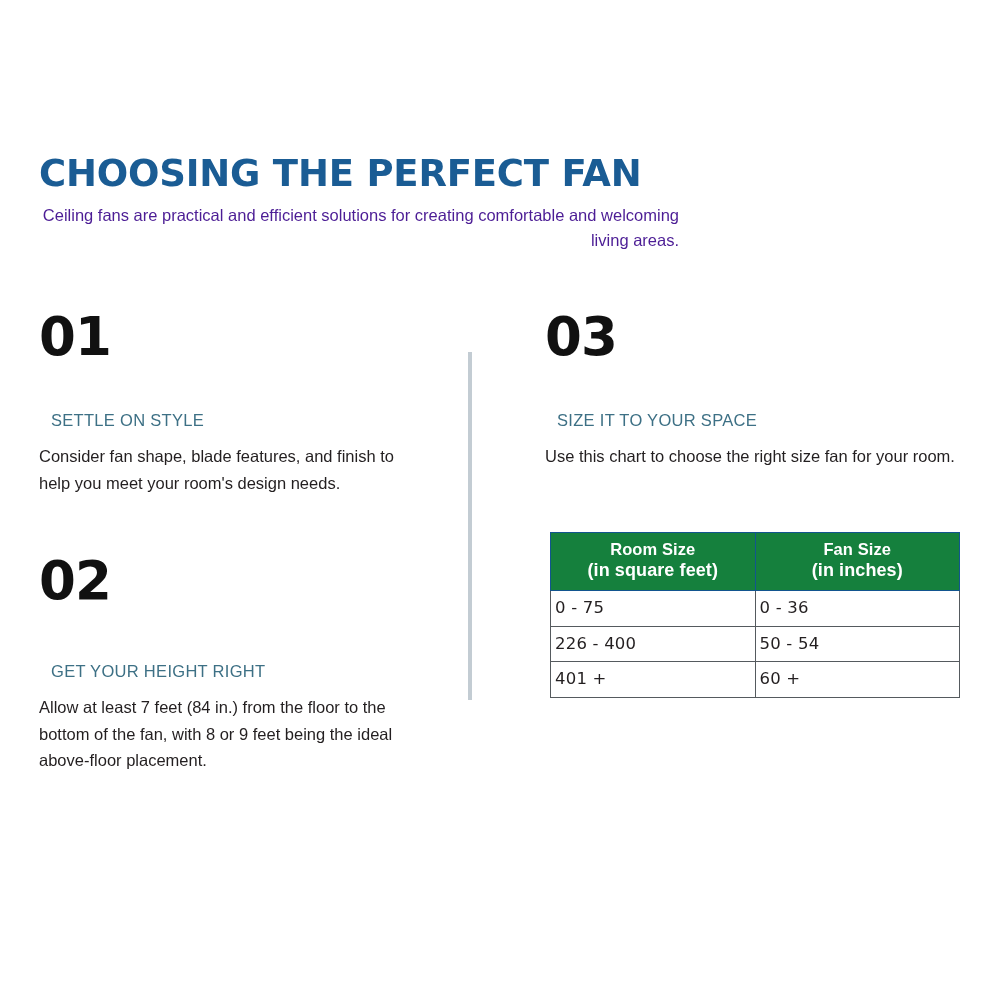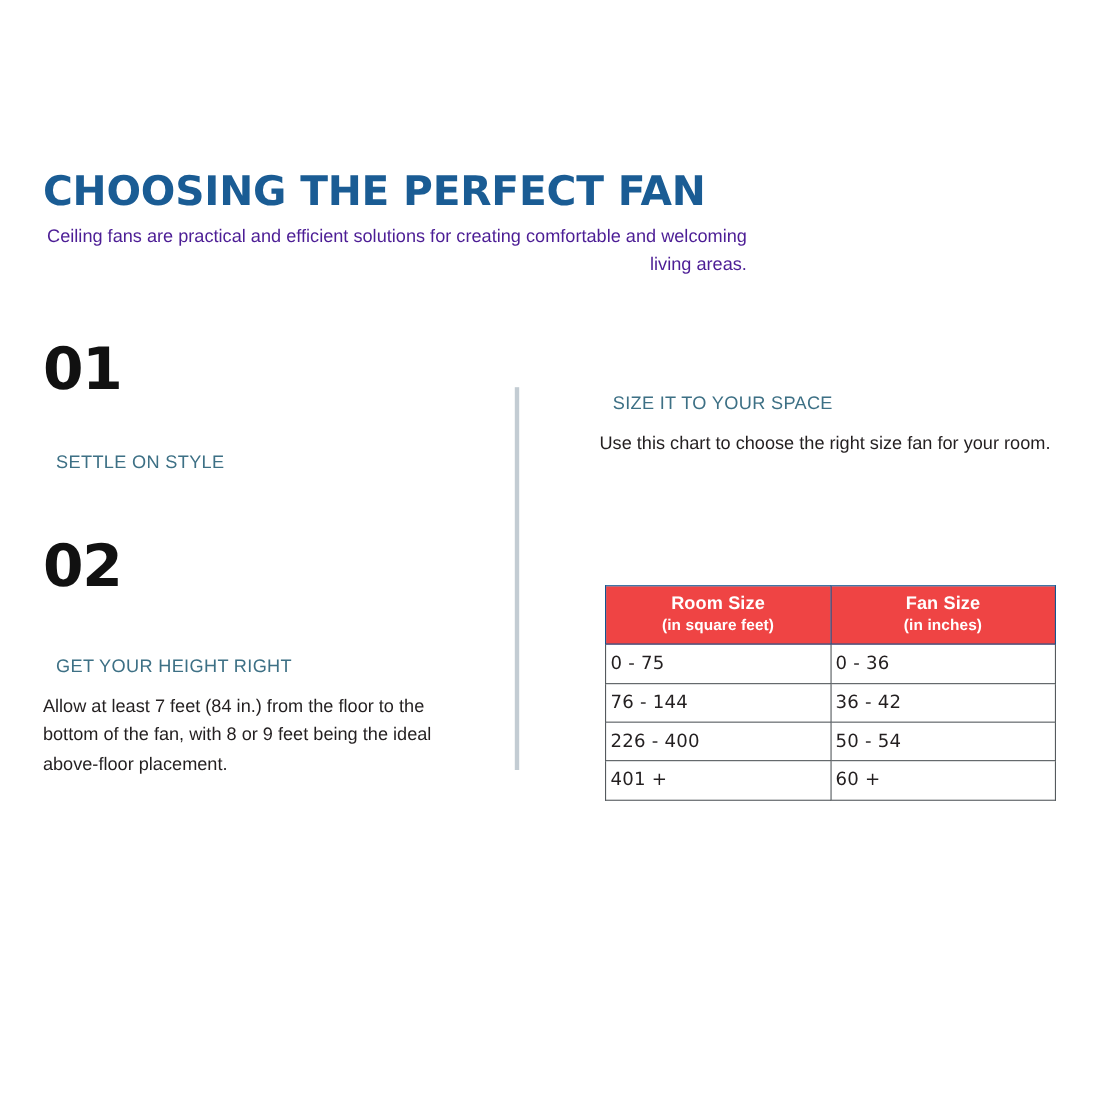--- a/index.html
+++ b/index.html
@@ -107,37 +107,37 @@
     left: 550px;
     top: 532px;
     width: 410px;
   }
   table.size-chart {
     border-collapse: collapse;
     width: 410px;
     table-layout: fixed;
   }
   table.size-chart th {
-    background: #ef4444;
+    background: #15803d;
     color: #ffffff;
     border: 1px solid #12558f;
     padding: 7px 4px 8px 4px;
     text-align: center;
     vertical-align: middle;
   }
   table.size-chart th .th-main {
     display: block;
     font-size: 16.5px;
     font-weight: bold;
     line-height: 1.15;
     letter-spacing: 0.1px;
   }
   table.size-chart th .th-sub {
     display: block;
-    font-size: 14px;
+    font-size: 18px;
     font-weight: bold;
     line-height: 1.3;
     letter-spacing: 0.1px;
   }
   table.size-chart td {
     border: 1px solid #555a5e;
     padding: 6px 4px 7px 4px;
     text-align: left;
     font-size: 16.5px;
     color: #231f20;
@@ -157,32 +157,34 @@
     <p class="intro">Ceiling fans are practical and efficient solutions for creating comfortable and welcoming living areas.</p>
   </div>
 
   <div class="divider"></div>
 
   <div class="col-left">
 
     <div class="block-01">
       <p class="step-num">01</p>
       <p class="step-sub">SETTLE ON STYLE</p>
+      <p class="step-body">Consider fan shape, blade features, and finish to help you meet your room's design needs.</p>
     </div>
 
     <div class="block-02">
       <p class="step-num">02</p>
       <p class="step-sub">GET YOUR HEIGHT RIGHT</p>
       <p class="step-body">Allow at least 7 feet (84 in.) from the floor to the bottom of the fan, with 8 or 9 feet being the ideal above-floor placement.</p>
     </div>
 
   </div>
 
   <div class="col-right">
     <div class="block-03">
+      <p class="step-num">03</p>
       <p class="step-sub">SIZE IT TO YOUR SPACE</p>
       <p class="step-body">Use this chart to choose the right size fan for your room.</p>
     </div>
   </div>
 
   <div class="table-wrap">
     <table class="size-chart">
       <thead>
         <tr>
           <th>
@@ -194,24 +196,20 @@
             <span class="th-sub">(in inches)</span>
           </th>
         </tr>
       </thead>
       <tbody>
         <tr>
           <td>0 - 75</td>
           <td>0 - 36</td>
         </tr>
         <tr>
-          <td>76 - 144</td>
-          <td>36 - 42</td>
-        </tr>
-        <tr>
           <td>226 - 400</td>
           <td>50 - 54</td>
         </tr>
         <tr>
           <td>401 +</td>
           <td>60 +</td>
         </tr>
       </tbody>
     </table>
   </div>

